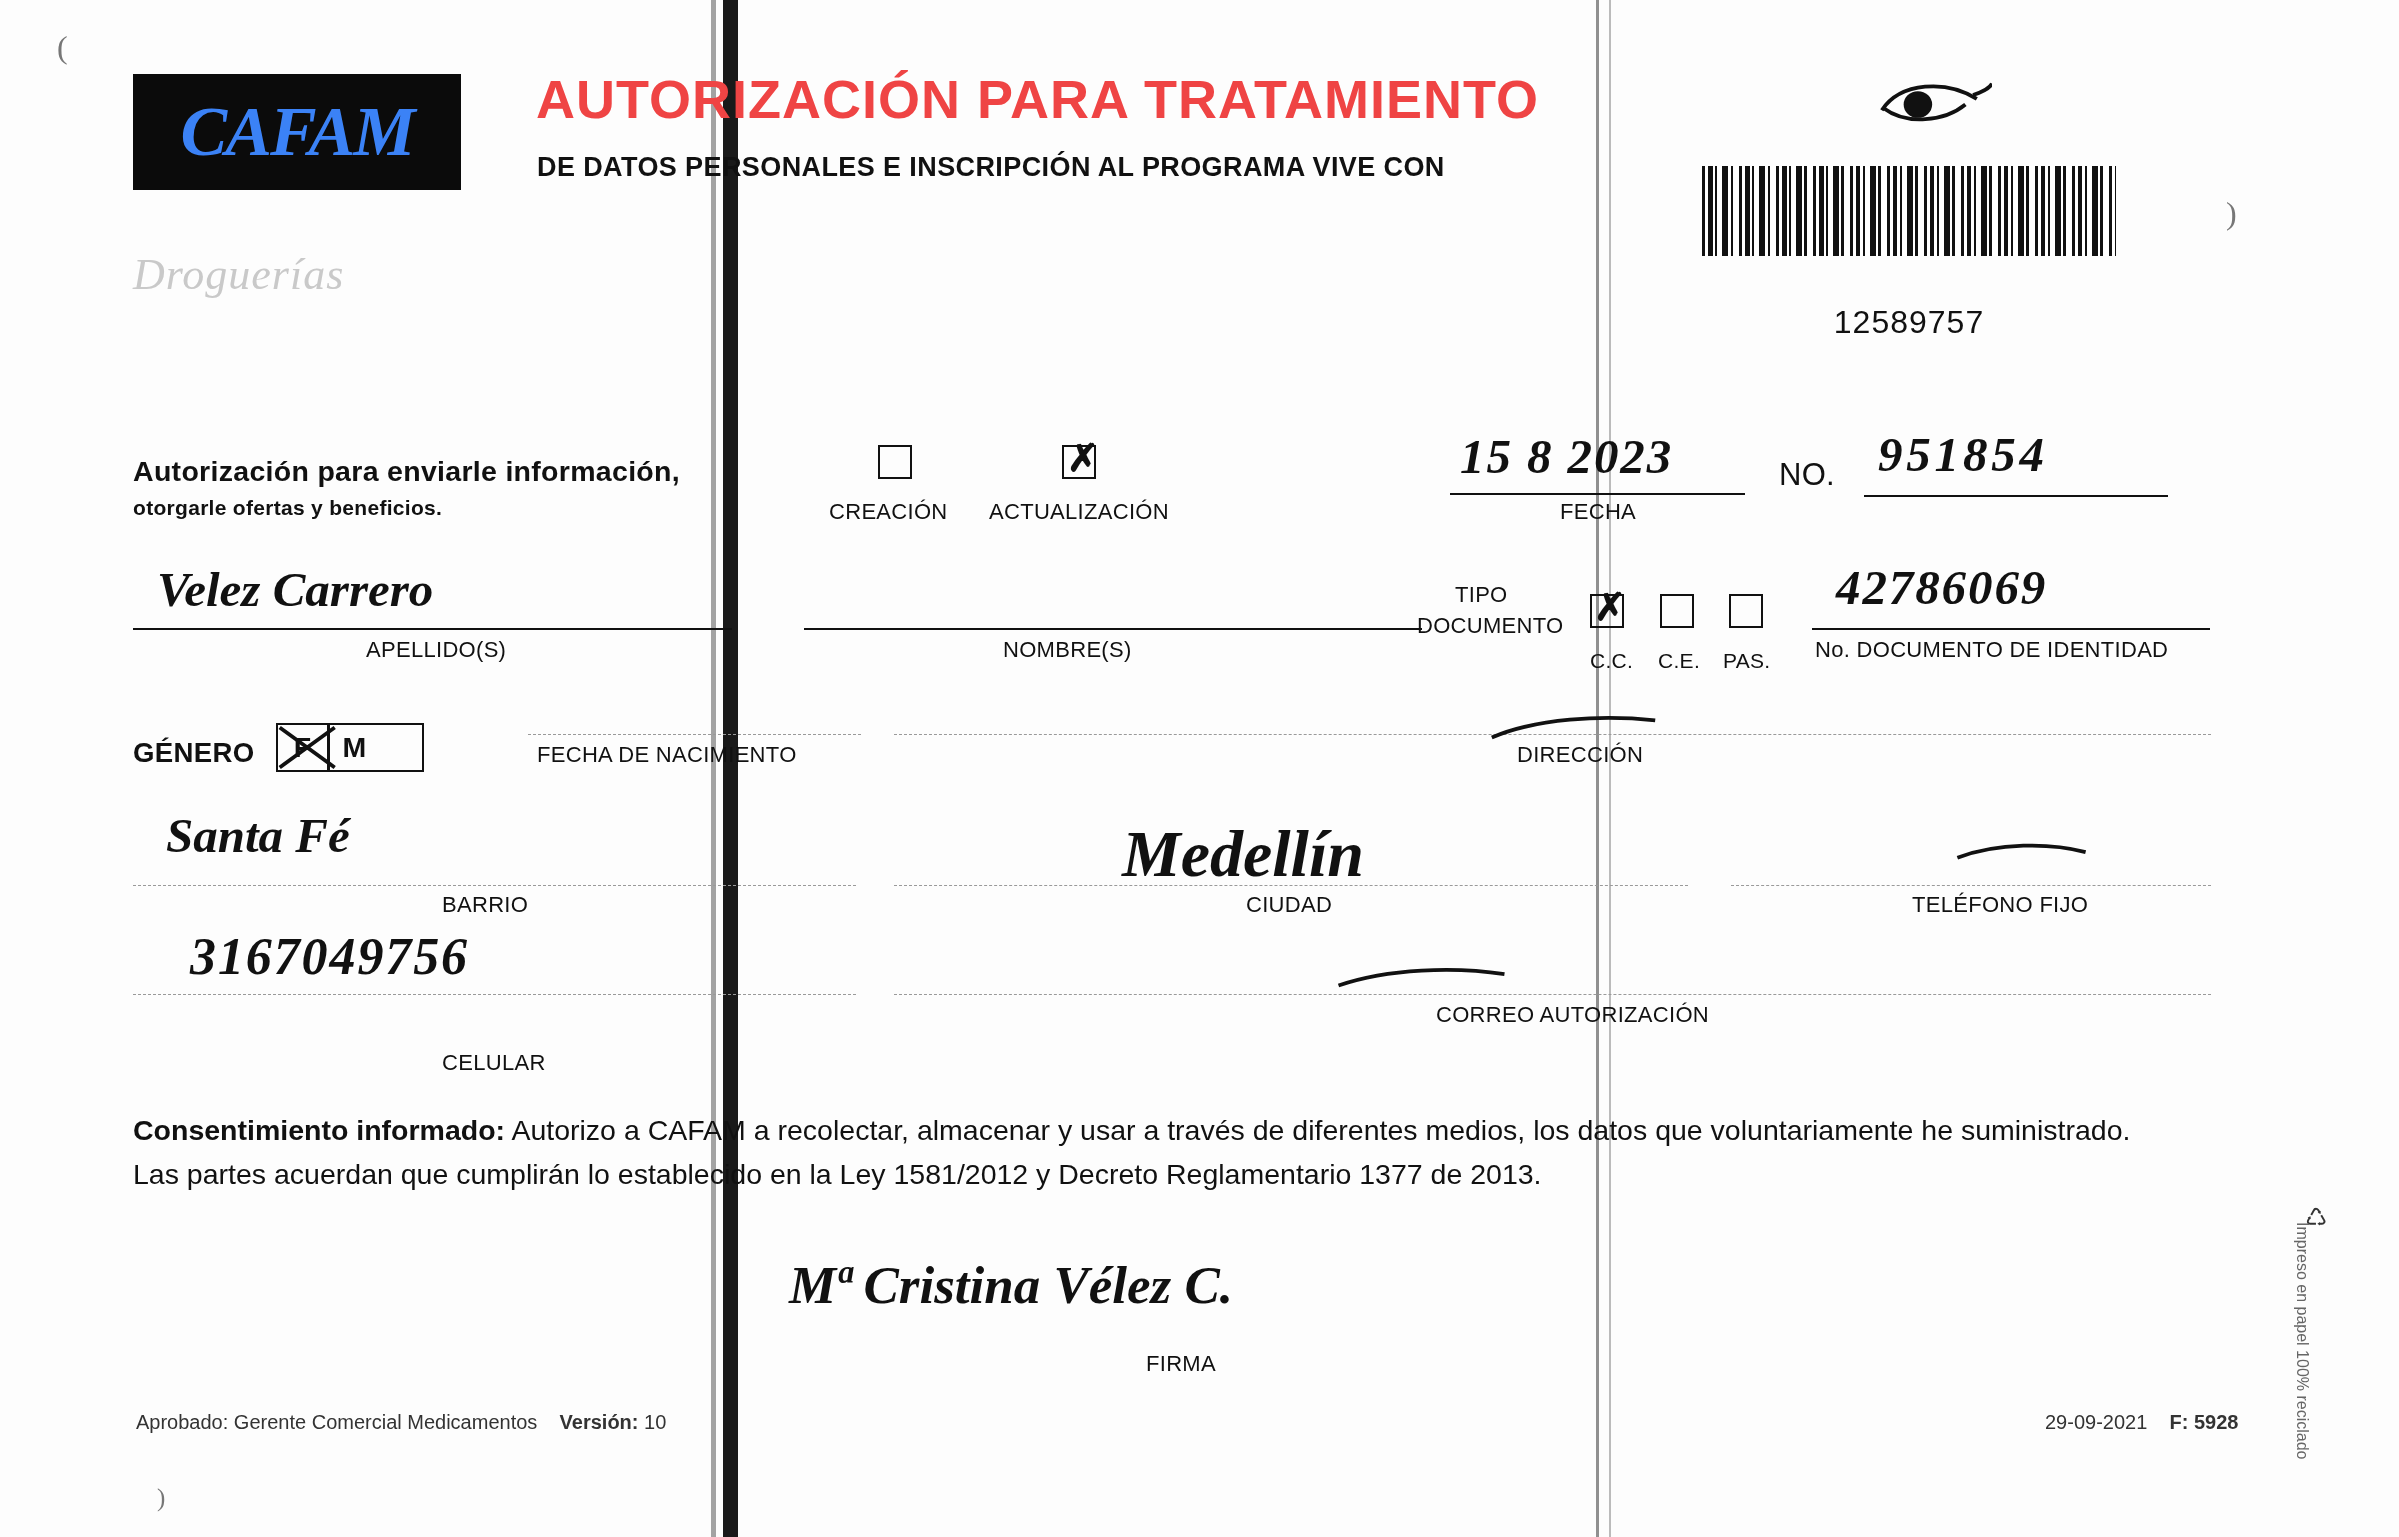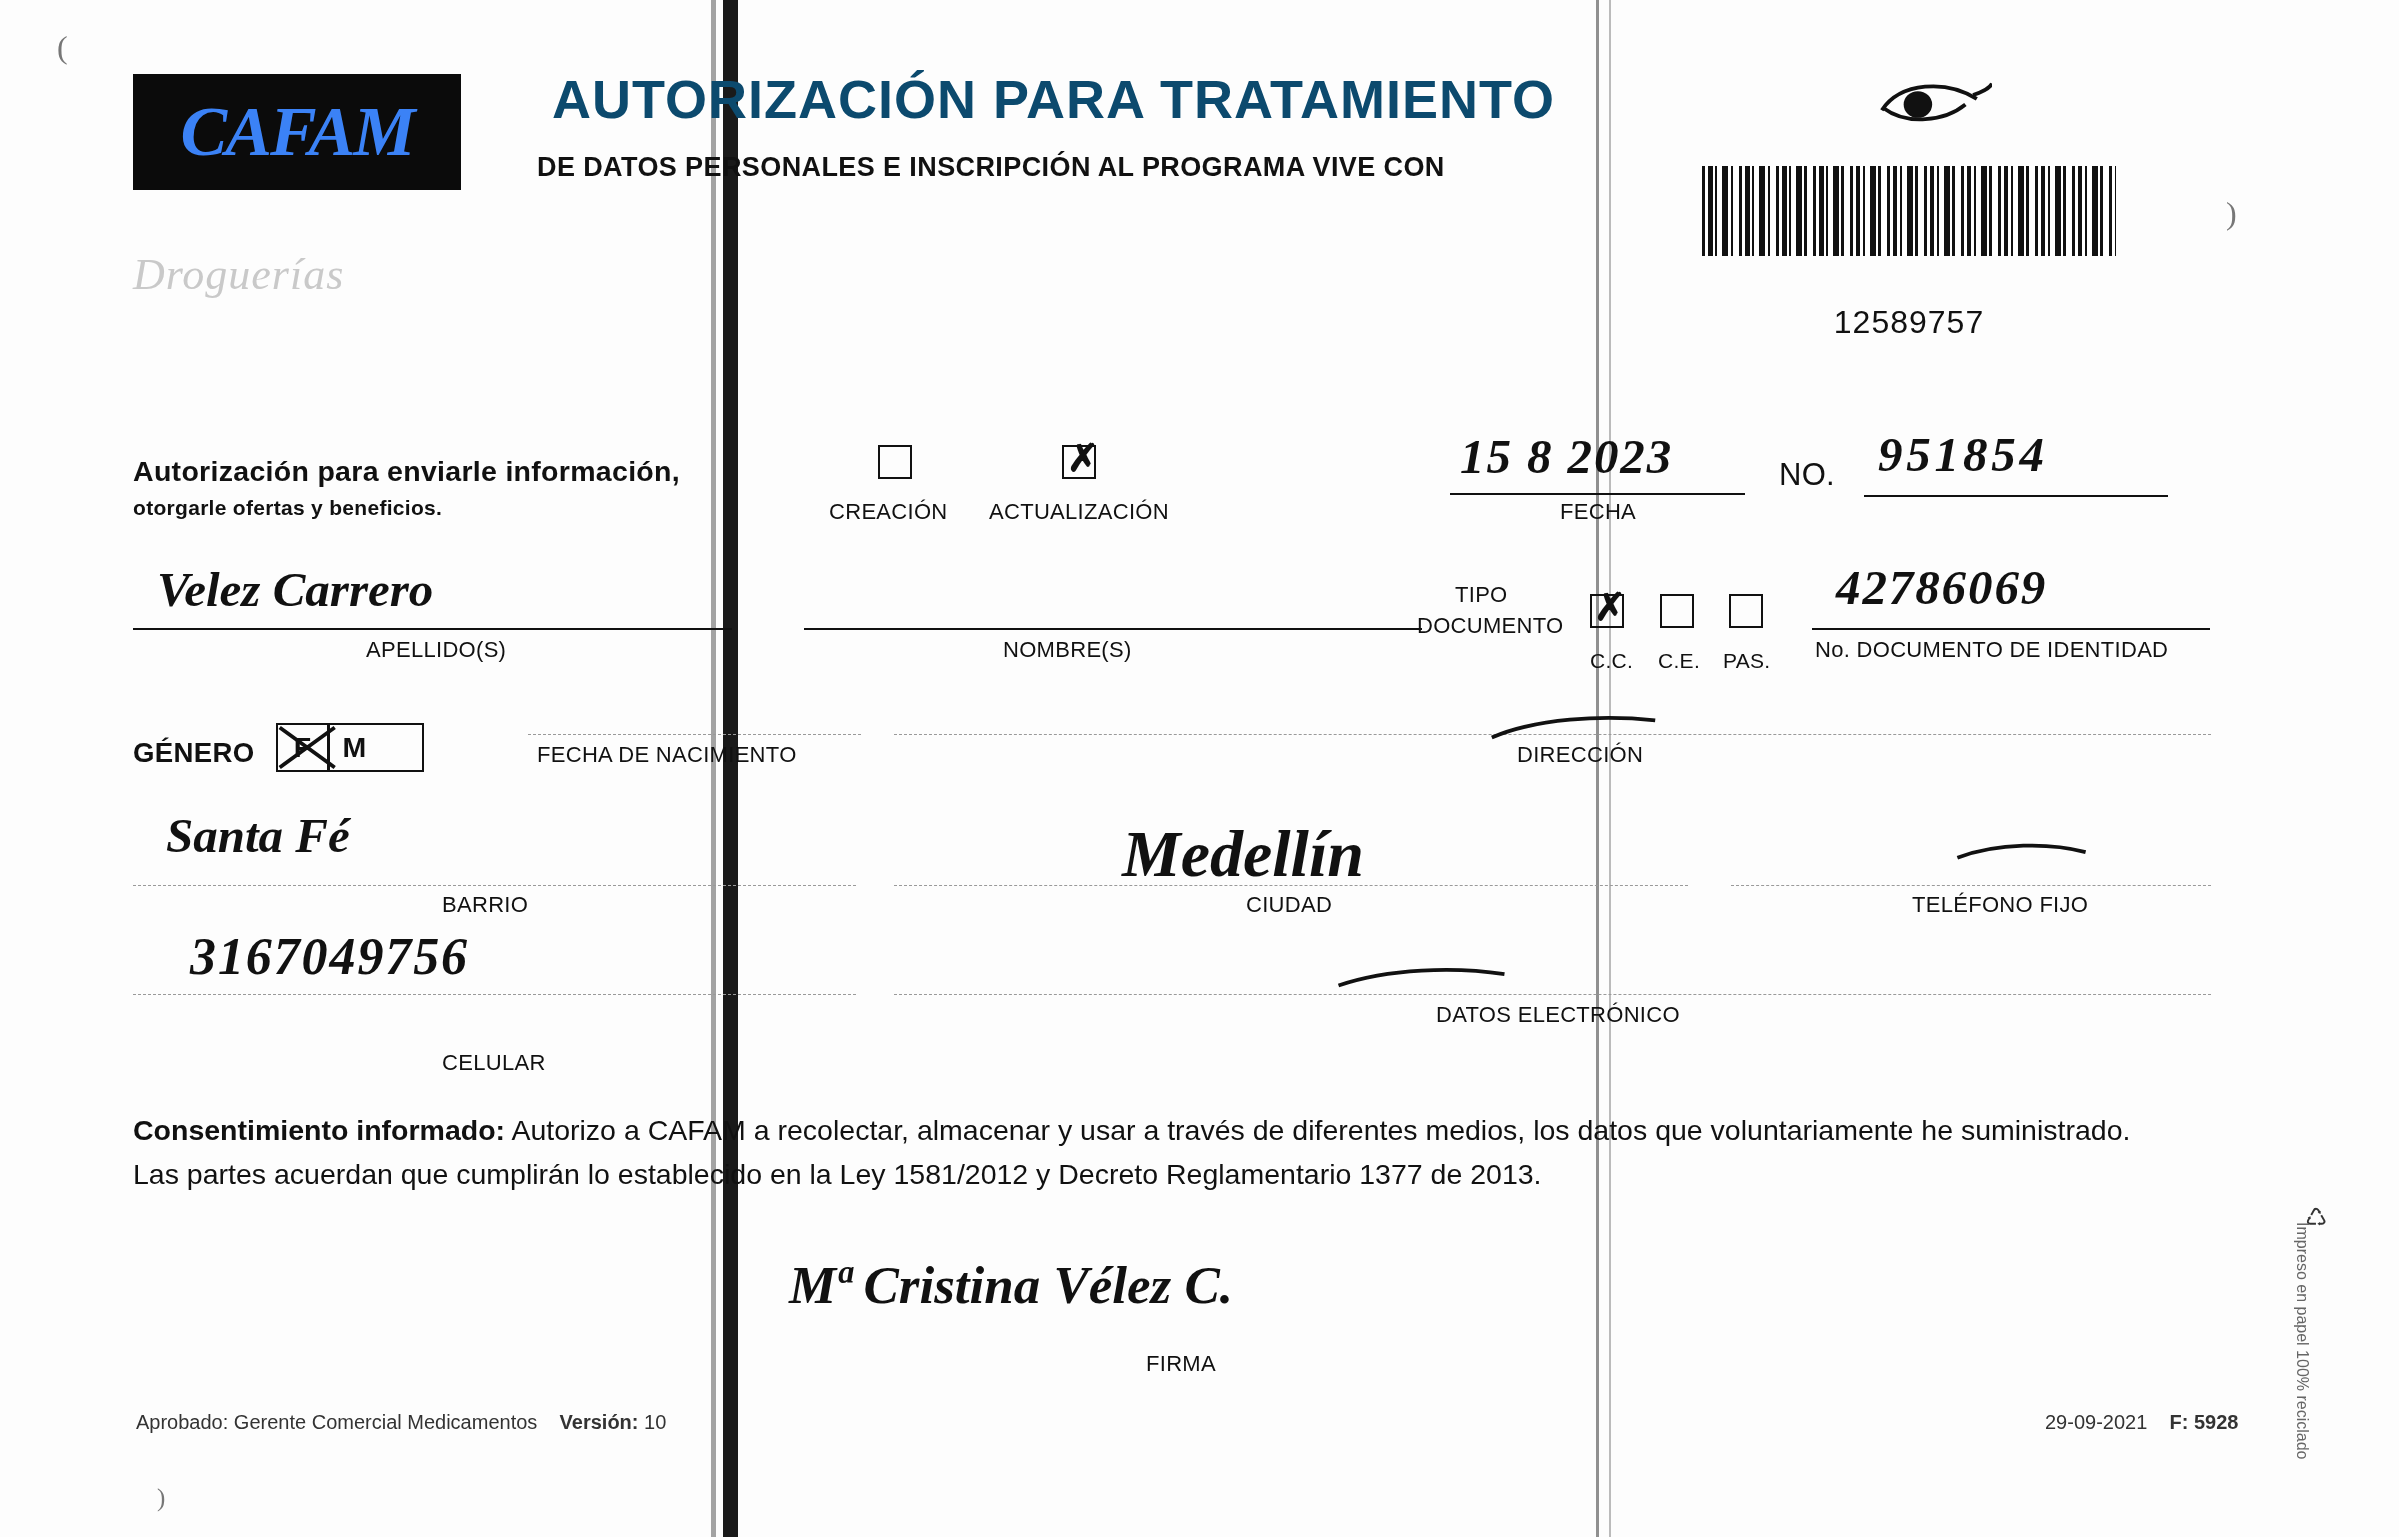--- a/index.html
+++ b/index.html
@@ -77,25 +77,25 @@
     font-family: "Liberation Serif", serif;
     font-style: italic;
     font-size: 44px;
     color: #c9c9c9;
     letter-spacing: 1px;
   }
 
   
   .title-main {
     position: absolute;
-    left: 552px; top: 68px;
+    left: 536px; top: 68px;
     font-size: 54px;
     font-weight: bold;
     letter-spacing: 1px;
-    color: #0c4a6e;
+    color: #ef4444;
     white-space: nowrap;
   }
   .title-sub {
     position: absolute;
     left: 537px; top: 152px;
     font-size: 27px;
     font-weight: bold;
     letter-spacing: 0.4px;
     color: #111;
     white-space: nowrap;
@@ -341,21 +341,21 @@
   <div class="label small" style="left:1912px; top:892px;">TELÉFONO FIJO</div>
   <svg style="position:absolute; left:1955px; top:837px; width:133px; height:33px;" viewBox="0 0 140 35" width="133" height="33">
     <path d="M2 22 C 45 6, 100 6, 138 16" stroke="#111" stroke-width="4" fill="none"></path>
   </svg>
 
   <div class="hand cursive" style="left:190px; top:927px; font-size:52px; letter-spacing:1.9px;">3167049756</div>
   <div class="line dashed" style="left:133px; top:994px; width:723px;"></div>
   <div class="label small" style="left:442px; top:1002px;margin-top:48px;">CELULAR</div>
 
   <div class="line dashed" style="left:894px; top:994px; width:1317px;"></div>
-  <div class="label small" style="left:1436px; top:1002px;">DATOS ELECTRÓNICO</div>
+  <div class="label small" style="left:1436px; top:1002px;">CORREO AUTORIZACIÓN</div>
   <svg style="position:absolute; left:1336px; top:961px; width:171px; height:33px;" viewBox="0 0 180 35" width="171" height="33">
     <path d="M2 26 C 55 8, 125 6, 178 14" stroke="#111" stroke-width="4" fill="none"></path>
   </svg>
 
   <div class="consent">
     <span class="bold">Consentimiento informado:</span><span> Autorizo a CAFAM a recolectar, almacenar y usar a través de diferentes medios, los datos que voluntariamente he suministrado.</span><br>
     <span>Las partes acuerdan que cumplirán lo establecido en la Ley 1581/2012 y Decreto Reglamentario 1377 de 2013.</span>
   </div>
 
   <div class="hand cursive" style="left:789px; top:1255px; font-size:53px;">Mª Cristina Vélez C.</div>

